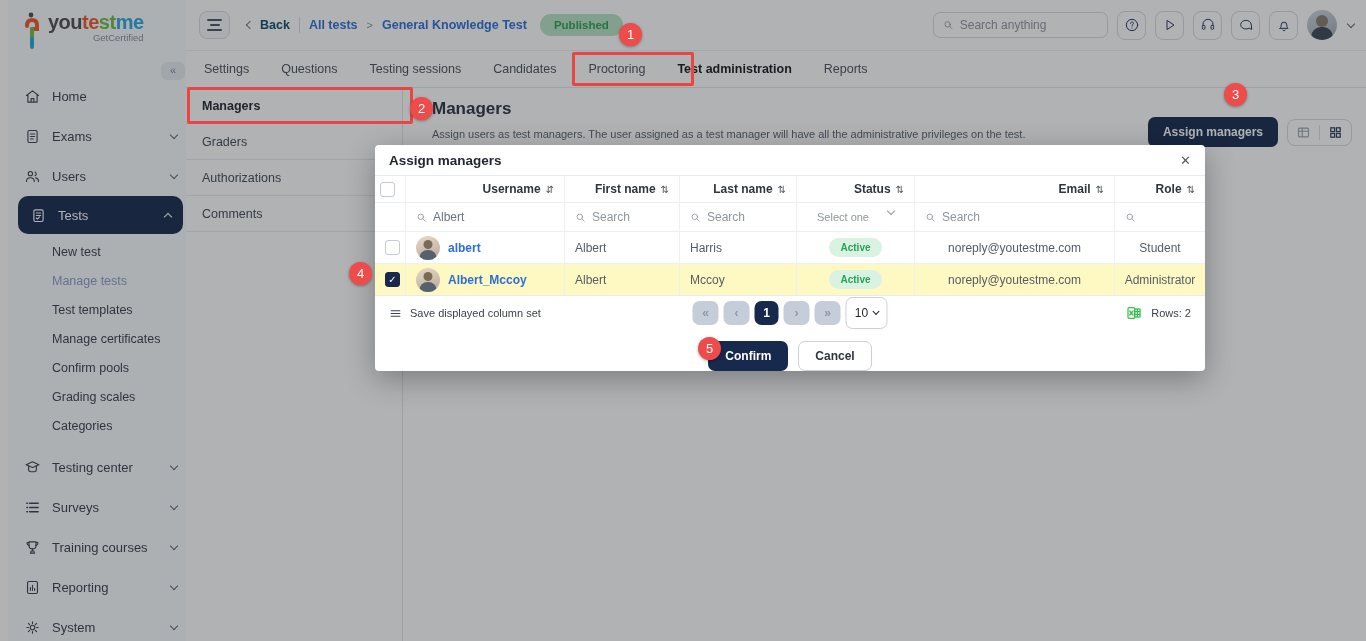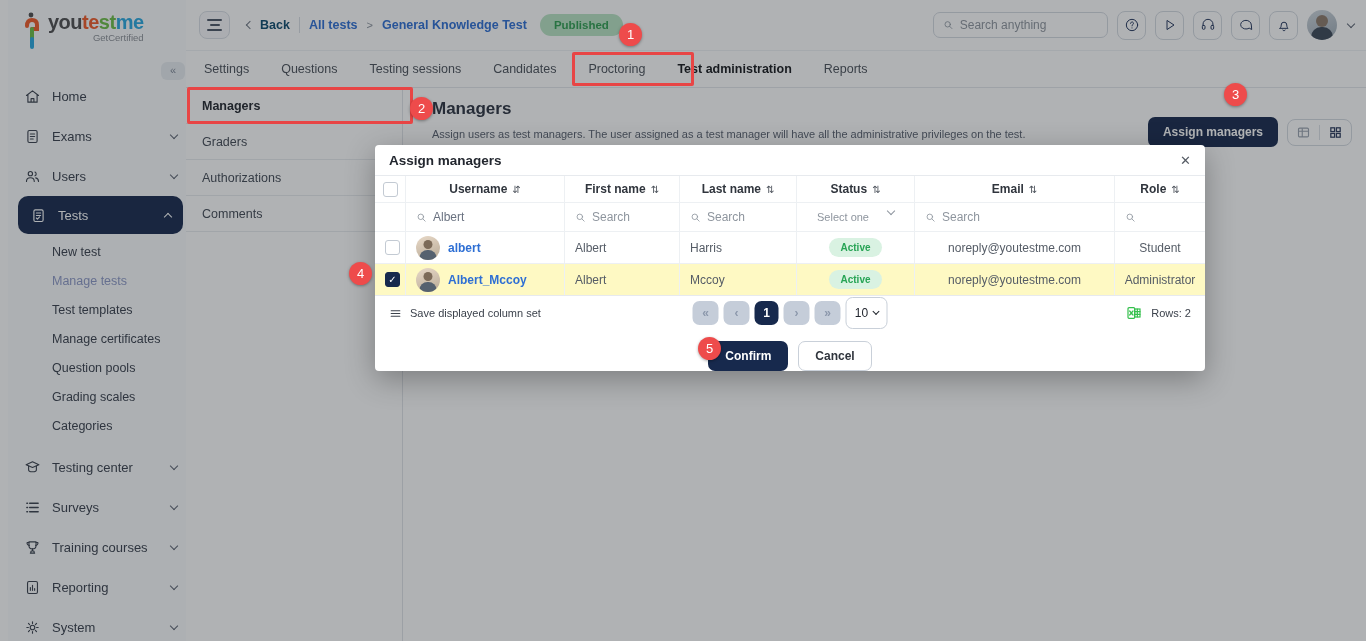--- a/index.html
+++ b/index.html
@@ -76,21 +76,21 @@
   .overlay { position:absolute; inset:0; background:rgba(30,34,40,0.35); z-index:40; }
 
   
   .modal { position:absolute; left:375px; top:145px; width:830px; background:#fff; border-radius:4px; box-shadow:0 8px 30px rgba(0,0,0,.3); z-index:50; }
   .modal-title-row { height:31px; display:flex; align-items:center; padding:0 14px; border-bottom:1px solid #e7eaee; }
   .modal-title { font-size:13.5px; font-weight:bold; color:#23272f; }
   .modal-close { margin-left:auto; font-size:13px; color:#555b64; cursor:pointer; line-height:1; }
   .grid { display:grid; grid-template-columns:30px 159px 115px 117px 118px 200px 91px; }
   .td { display:flex; align-items:center; padding:0 10px; min-width:0; }
   .td + .td { border-left:1px solid #edf0f3; }
-  .thead .td { height:26px; justify-content:center; font-size:12px; font-weight:bold; color:#30353d; gap:5px; border-bottom:0; }
+  .thead .td { height:26px; justify-content:flex-end; font-size:12px; font-weight:bold; color:#30353d; gap:5px; border-bottom:0; }
   .sort-glyph { font-size:10px; color:#4a5059; font-weight:normal; }
   .trow { border-top:1px solid #edf0f3; }
   .filter .td { height:28px; }
   .filter input { border:0; outline:0; width:100%; font-size:12px; color:#6a7280; font-family:"Liberation Sans",sans-serif; }
   .filter input::placeholder { color:#8e959e; }
   .mini-search { width:11px; height:11px; stroke:#8e959e; fill:none; stroke-width:1.8; stroke-linecap:round; margin-right:6px; flex:0 0 auto; }
   .status-filter { font-size:11px; color:#8e959e; display:flex; align-items:flex-start; gap:19px; justify-content:center; width:100%; cursor:pointer; }
   .status-filter .chev { border-color:#8e959e; }
   .data-row .td { height:31px; font-size:12px; color:#555c66; }
   .data-row.selected { background:#fef9c3; }
@@ -175,21 +175,21 @@
             <path d="M9 8.5 h6 M9 12 h6 M9 15.5 l1.5 1.5 l3-3"></path>
           </svg>
         <span>Tests</span>
         <span class="chev up"></span>
       </div>
       <div class="nav-sub">
         <div class="nav-sub-item">New test</div>
         <div class="nav-sub-item current">Manage tests</div>
         <div class="nav-sub-item">Test templates</div>
         <div class="nav-sub-item">Manage certificates</div>
-        <div class="nav-sub-item">Question pools</div>
+        <div class="nav-sub-item">Confirm pools</div>
         <div class="nav-sub-item">Grading scales</div>
         <div class="nav-sub-item">Categories</div>
       </div>
       <div class="nav-item">
         <svg viewBox="0 0 24 24">
             <path d="M12 4 L21 8 L12 12 L3 8 Z"></path>
             <path d="M6.5 10 v5 c0 1.5 2.5 3 5.5 3 s5.5-1.5 5.5-3 v-5"></path>
           </svg>
         <span>Testing center</span>
         <span class="chev down"></span>

